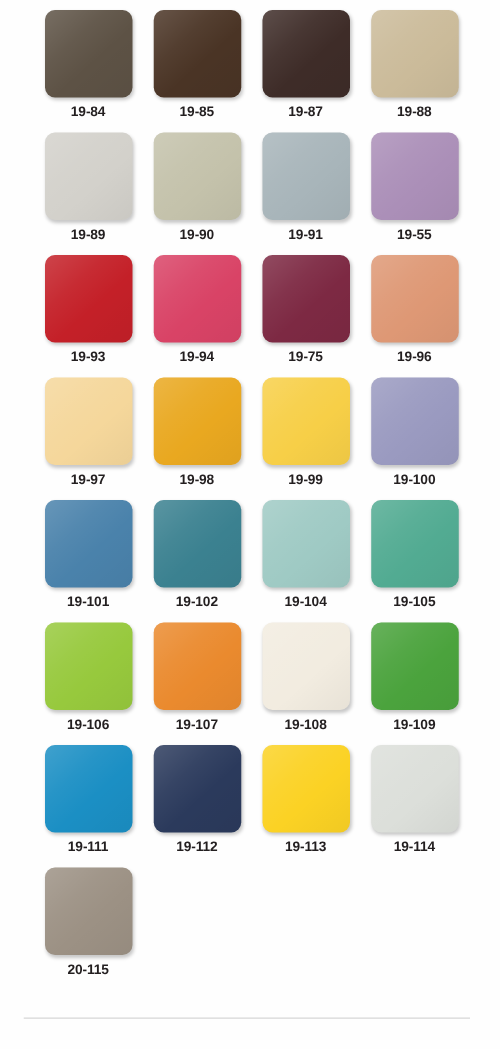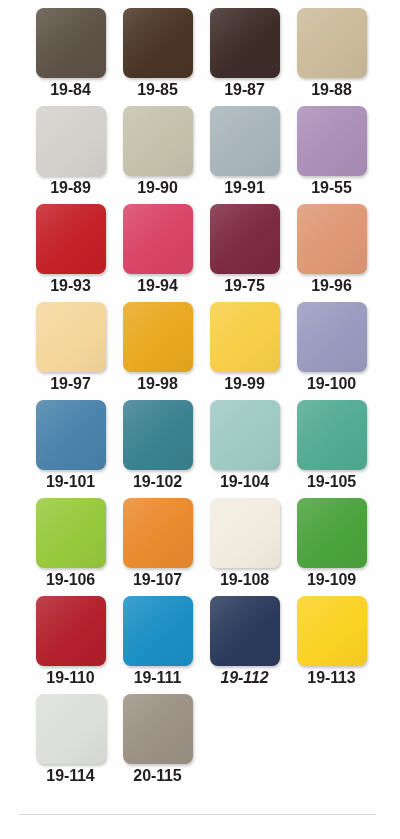--- a/index.html
+++ b/index.html
@@ -54,21 +54,21 @@
     background: linear-gradient(138deg,
                 rgba(255,255,255,0.16) 0%,
                 rgba(255,255,255,0.05) 34%,
                 rgba(255,255,255,0.00) 58%,
                 rgba(0,0,0,0.045) 100%);
     pointer-events: none;
   }
 
   .swatch-label {
     margin-top: 5px;
-    font-size: 16px;
+    font-size: 11px;
     font-weight: bold;
     color: #231f20;
     letter-spacing: -0.1px;
     line-height: 14px;
     white-space: nowrap;
   }
 
   .footer-rule {
     position: absolute;
     left: 19px;
@@ -173,30 +173,26 @@
       </div>
       <div class="swatch-cell">
         <div class="swatch-chip" style="background: rgb(242, 236, 224);"></div>
         <div class="swatch-label" style="color: rgb(35, 31, 32);">19-108</div>
       </div>
       <div class="swatch-cell">
         <div class="swatch-chip" style="background: rgb(75, 163, 61);"></div>
         <div class="swatch-label" style="color: rgb(35, 31, 32);">19-109</div>
       </div>
       <div class="swatch-cell">
-        <div class="swatch-chip" style="background: rgb(179, 32, 44);"></div>
-        <div class="swatch-label" style="color: rgb(35, 31, 32);">19-110</div>
-      </div>
-      <div class="swatch-cell">
         <div class="swatch-chip" style="background: rgb(27, 143, 196);"></div>
         <div class="swatch-label" style="color: rgb(35, 31, 32);">19-111</div>
       </div>
       <div class="swatch-cell">
         <div class="swatch-chip" style="background: rgb(43, 58, 92);"></div>
-        <div class="swatch-label" style="color: rgb(35, 31, 32); font-style: italic;">19-112</div>
+        <div class="swatch-label" style="color: rgb(35, 31, 32);">19-112</div>
       </div>
       <div class="swatch-cell">
         <div class="swatch-chip" style="background: rgb(251, 210, 36);"></div>
         <div class="swatch-label" style="color: rgb(35, 31, 32);">19-113</div>
       </div>
       <div class="swatch-cell">
         <div class="swatch-chip" style="background: rgb(220, 223, 218);"></div>
         <div class="swatch-label" style="color: rgb(35, 31, 32);">19-114</div>
       </div>
       <div class="swatch-cell">

